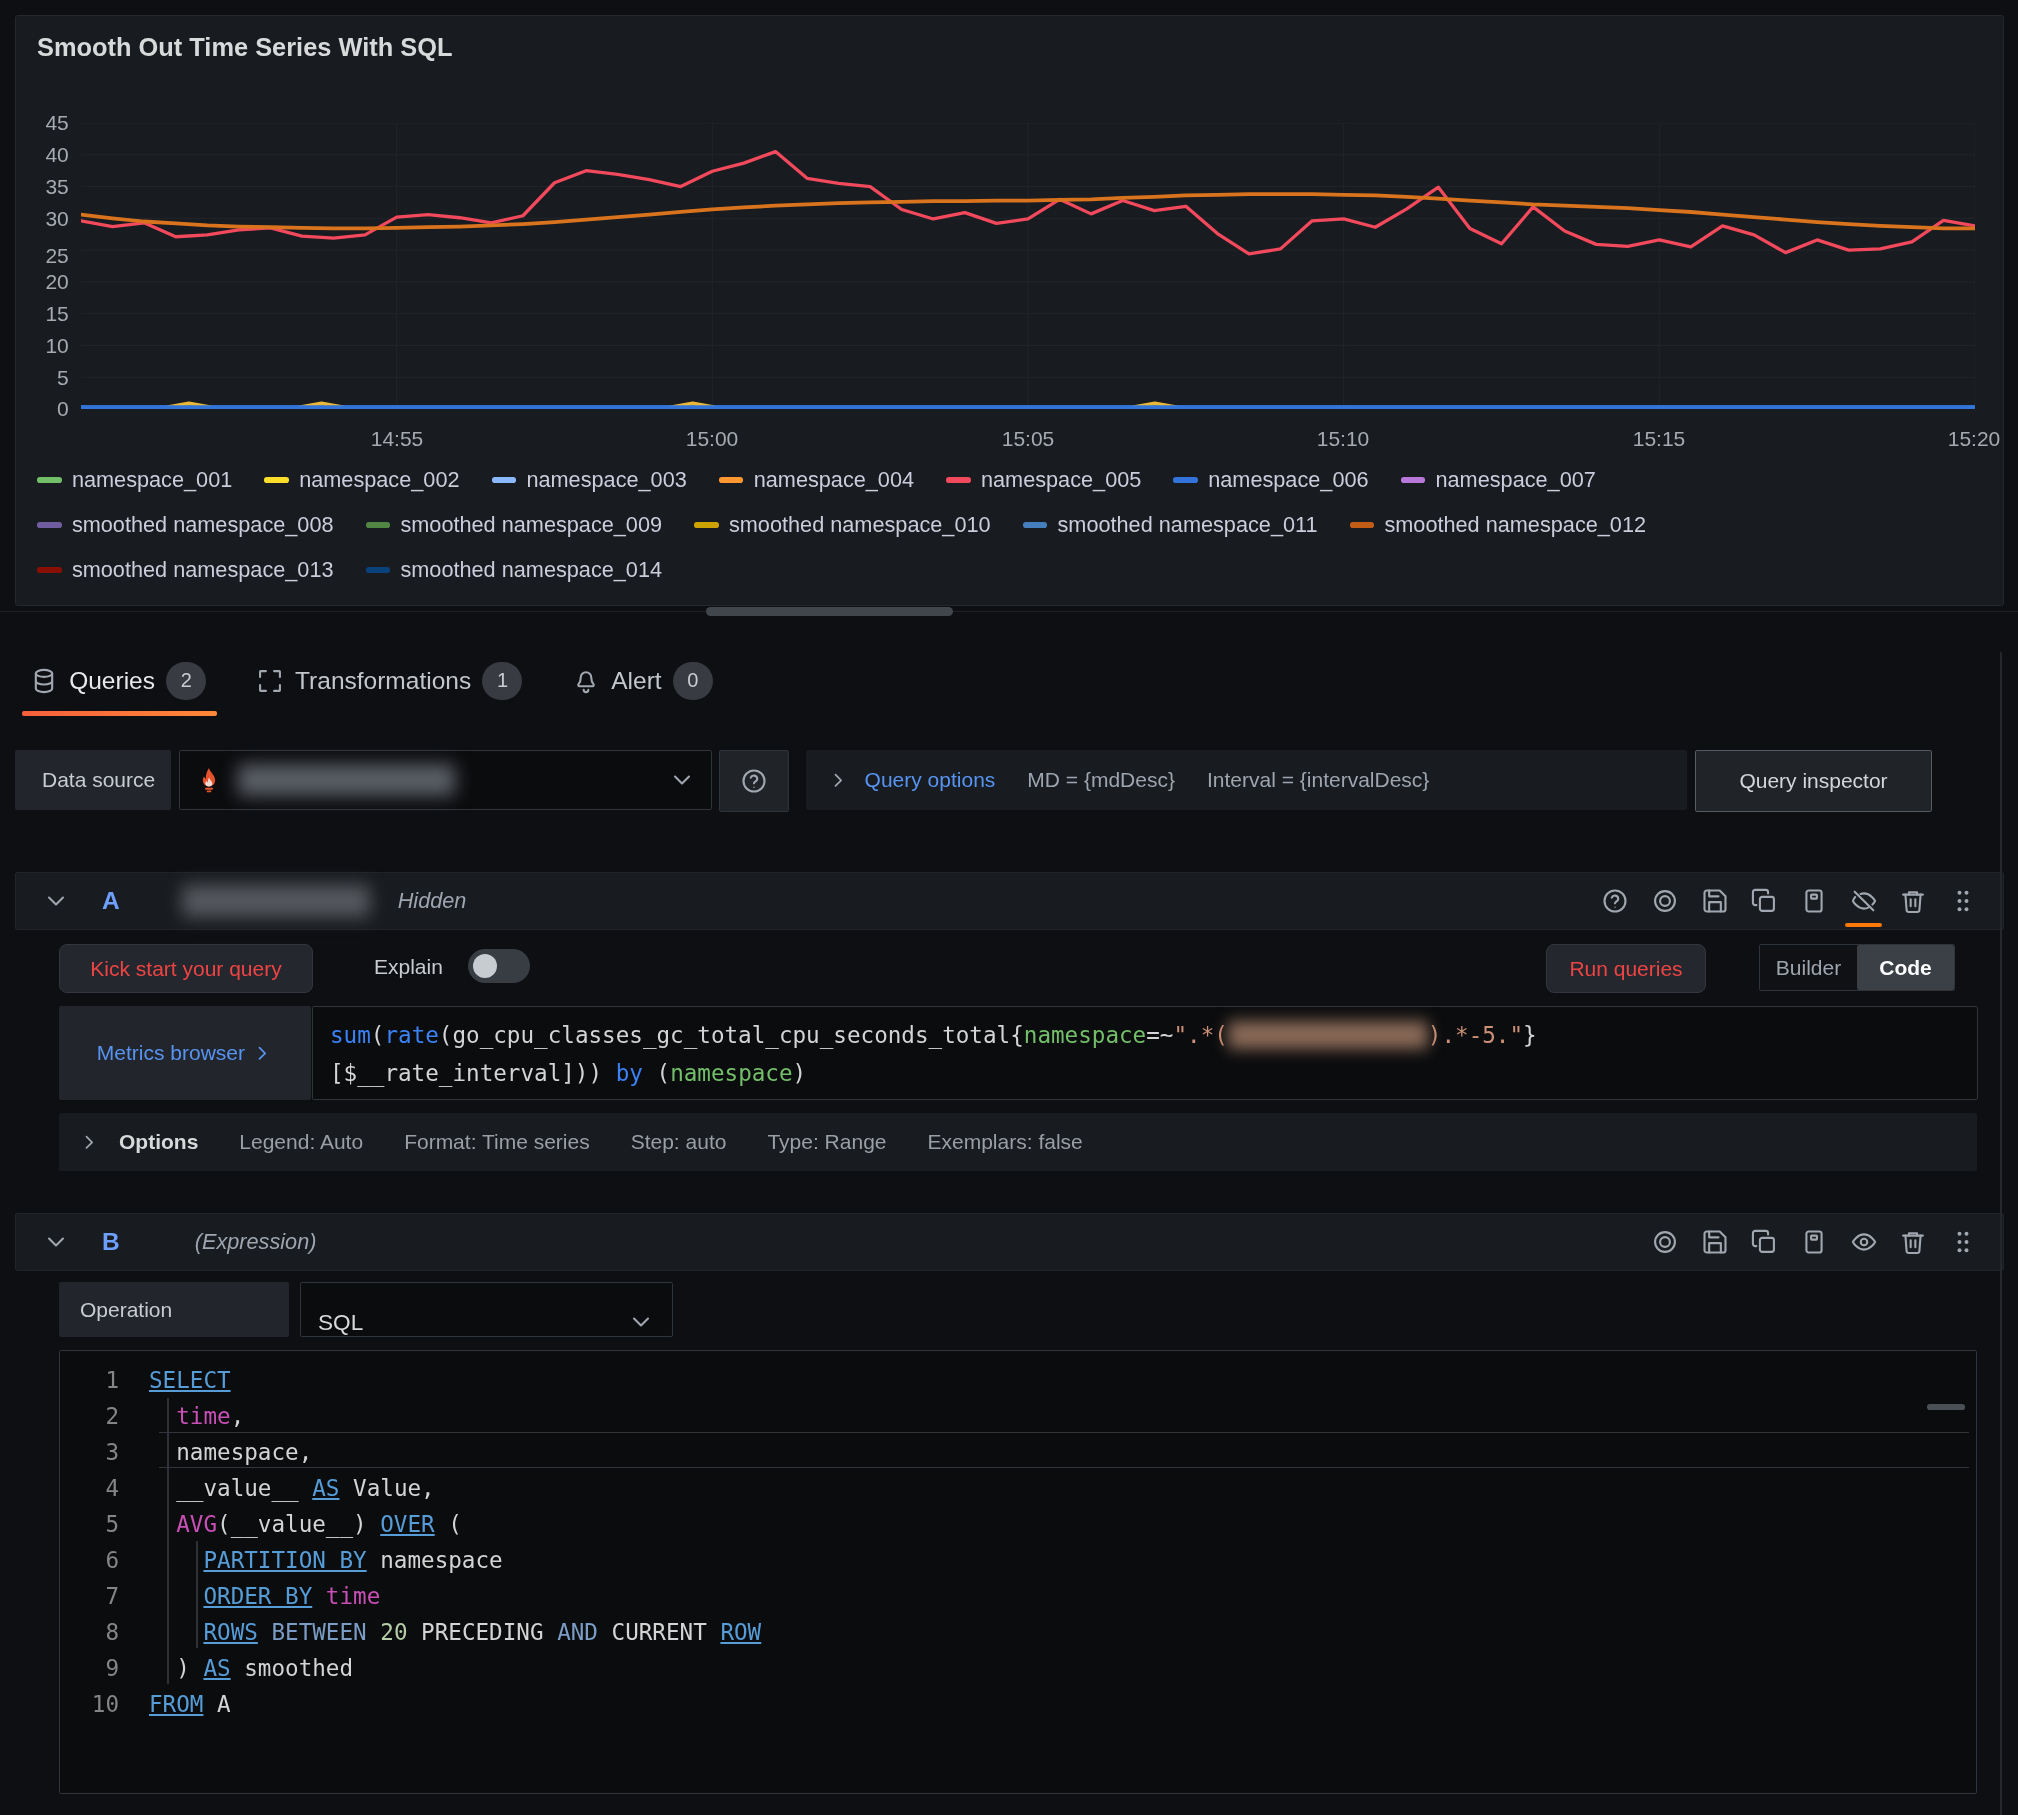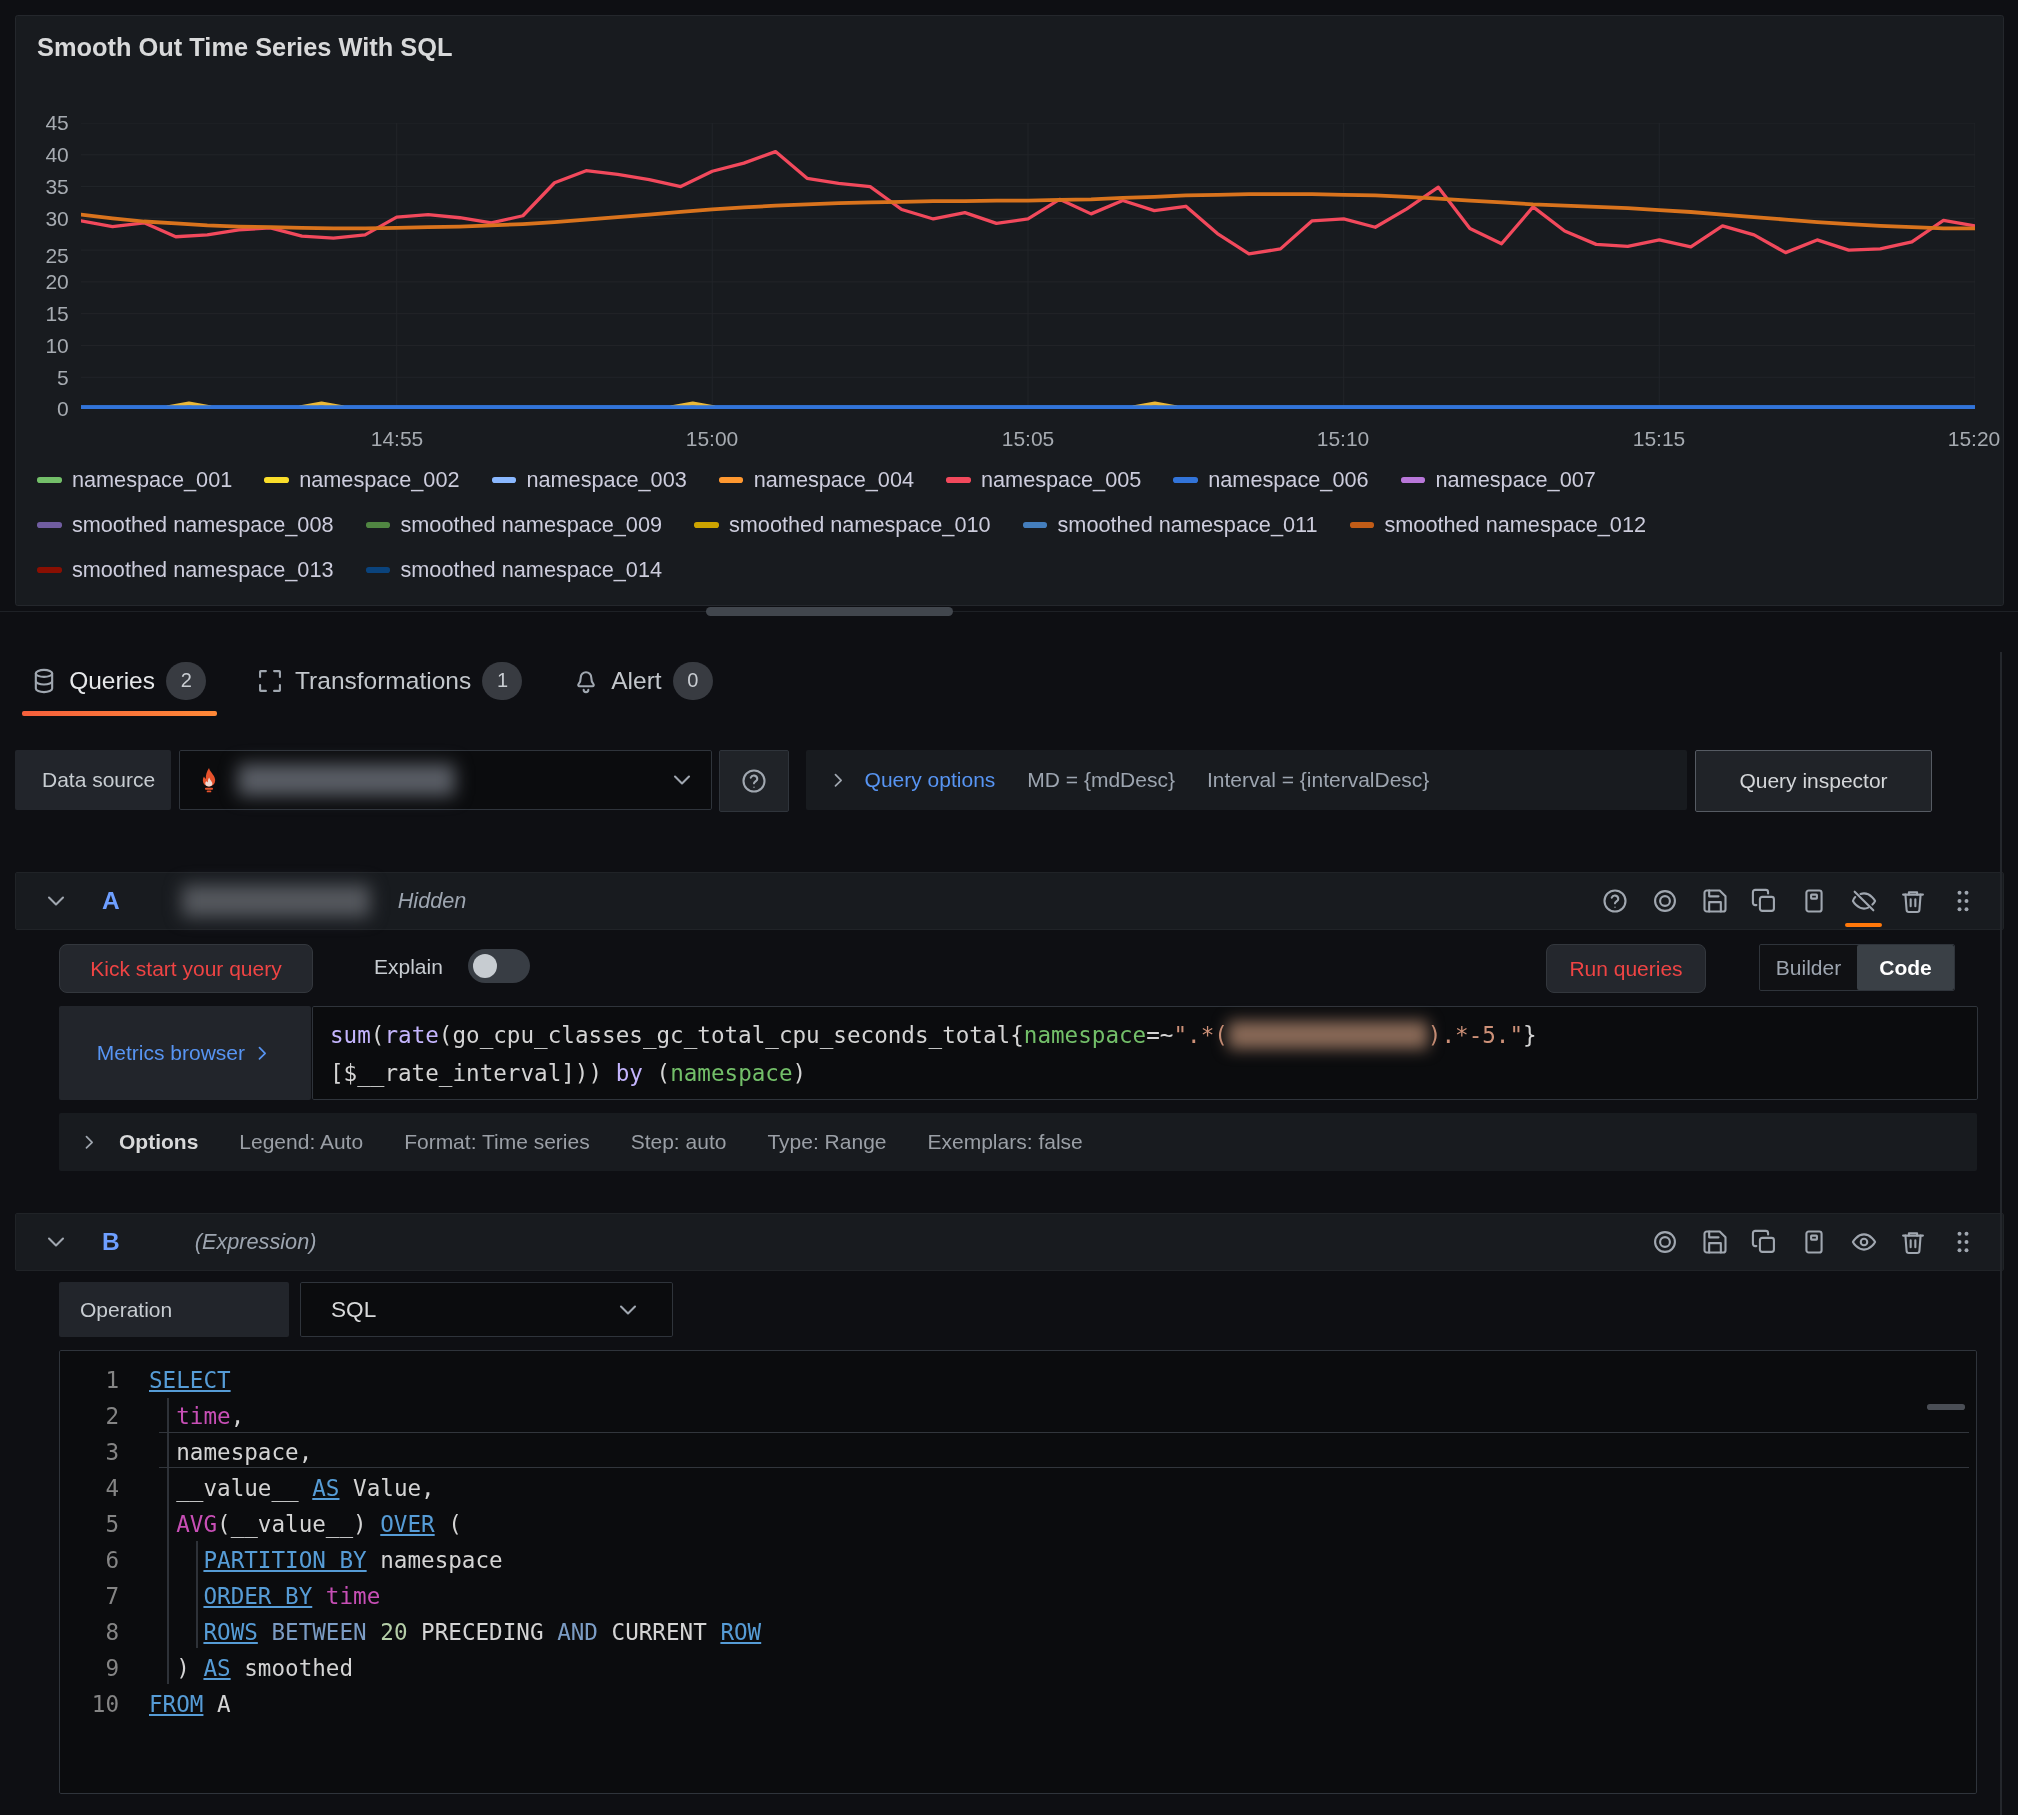--- a/index.html
+++ b/index.html
@@ -54,30 +54,30 @@
   .toggle .knob{position:absolute;left:4.7px;top:4.7px;width:24.5px;height:24.5px;border-radius:12.2px;background:#C7CCD1;}
   .run-btn{position:absolute;left:1546px;top:944px;width:158px;height:47px;font-weight:500;}
   .seg{position:absolute;left:1759px;top:944px;width:196px;height:47px;border:0.9px solid #2F343B;border-radius:1.9px;background:#101114;display:flex;box-sizing:border-box;}
   .seg-item{flex:1;display:flex;align-items:center;justify-content:center;font-size:21px;color:#9DA5B0;cursor:pointer;}
   .seg-item.active{background:#3A4046;color:#FFFFFF;font-weight:600;border-radius:1.9px;}
   
   .metrics-chip{position:absolute;left:59px;top:1006px;width:252px;height:94px;background:#22252B;border-radius:1.9px;display:flex;align-items:center;justify-content:center;gap:5.6px;cursor:pointer;}
   .metrics-chip span{font-size:21px;color:#5794F2;}
   .promql{position:absolute;left:312px;top:1006px;width:1666px;height:94px;background:#0B0C0E;border:0.9px solid #2F343B;border-radius:1.9px;box-sizing:border-box;padding:9.4px 17px;font-family:"DejaVu Sans Mono",monospace;font-size:22.6px;line-height:38px;cursor:text;}
   .code-line{white-space:pre;}
-  .tk-fn{color:#c4b5fd;} .tk-pl{color:#D4D4D4;} .tk-lbl{color:#73BF69;} .tk-str{color:#CE9178;}
+  .tk-fn{color:#3b82f6;} .tk-pl{color:#D4D4D4;} .tk-lbl{color:#73BF69;} .tk-str{color:#CE9178;}
   .tk-kw{color:#569CD6;text-decoration:underline;} .tk-kw2{color:#7B9CC4;} .tk-mag{color:#C84FB6;} .tk-num{color:#B5CEA8;} .tk-id{color:#D4D4D4;}
   .pq-blur{display:inline-block;width:200px;height:28px;background:#8a6a58;border-radius:2.8px;filter:blur(7.5px);vertical-align:-5.6px;}
   
   .options-row{position:absolute;left:59px;top:1113px;width:1918px;height:58px;background:#181B1F;border-radius:1.9px;display:flex;align-items:center;gap:41px;padding:0 19px;box-sizing:border-box;}
   .options-title{font-size:21px;font-weight:600;color:#D8D9DA;margin-left:1.9px;}
   .opt-item{font-size:21px;color:#9A9FA6;}
   
   .op-chip{position:absolute;left:59px;top:1282px;width:230px;height:55px;padding-left:21px;box-sizing:border-box;}
-  .op-select{position:absolute;left:300px;top:1282px;width:373px;height:55px;background:#0B0C0E;border:0.9px solid #2F343B;border-radius:1.9px;display:flex;align-items:center;padding:0 30px;box-sizing:border-box;font-size:22.6px;color:#D8D9DA;cursor:pointer;}
+  .op-select{position:absolute;left:300px;top:1282px;width:373px;height:55px;background:#0B0C0E;border:0.9px solid #2F343B;border-radius:1.9px;display:flex;align-items:flex-end;padding:0 17px;box-sizing:border-box;font-size:22.6px;color:#D8D9DA;cursor:pointer;}
   .op-select .chev{margin-left:auto;}
   
   .sql-editor{position:absolute;left:59px;top:1350px;width:1918px;height:444px;background:#0B0C0E;border:0.9px solid #2F343B;border-radius:1.9px;box-sizing:border-box;font-family:"DejaVu Sans Mono",monospace;font-size:22.6px;cursor:text;}
   .sql-lines{position:absolute;left:0;top:11.3px;right:7.5px;}
   .sql-line{height:36px;line-height:36px;display:flex;}
   .ln{width:89px;text-align:right;padding-right:30px;box-sizing:border-box;color:#858585;flex:none;}
   .lcode{white-space:pre;}
   .guide{position:absolute;width:1.9px;background:#2E3238;}
   .cur-line{position:absolute;left:99px;right:7.5px;height:36px;border-top:1.9px solid #32363C;border-bottom:1.9px solid #32363C;box-sizing:border-box;}
   .mini-scroll{position:absolute;right:11.3px;top:53px;width:38px;height:5.6px;border-radius:2.8px;background:#565B62;opacity:.85;}

